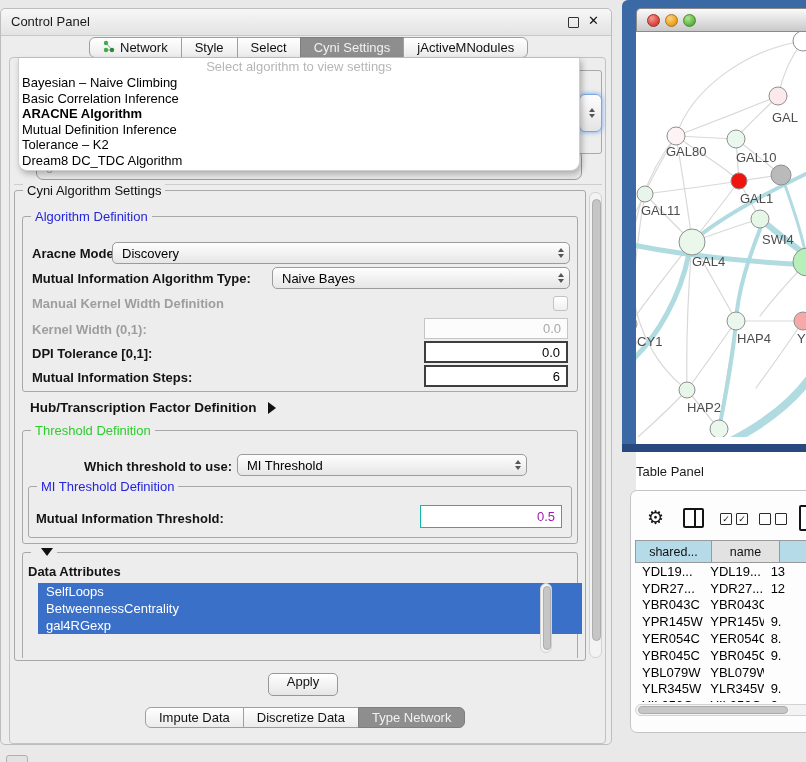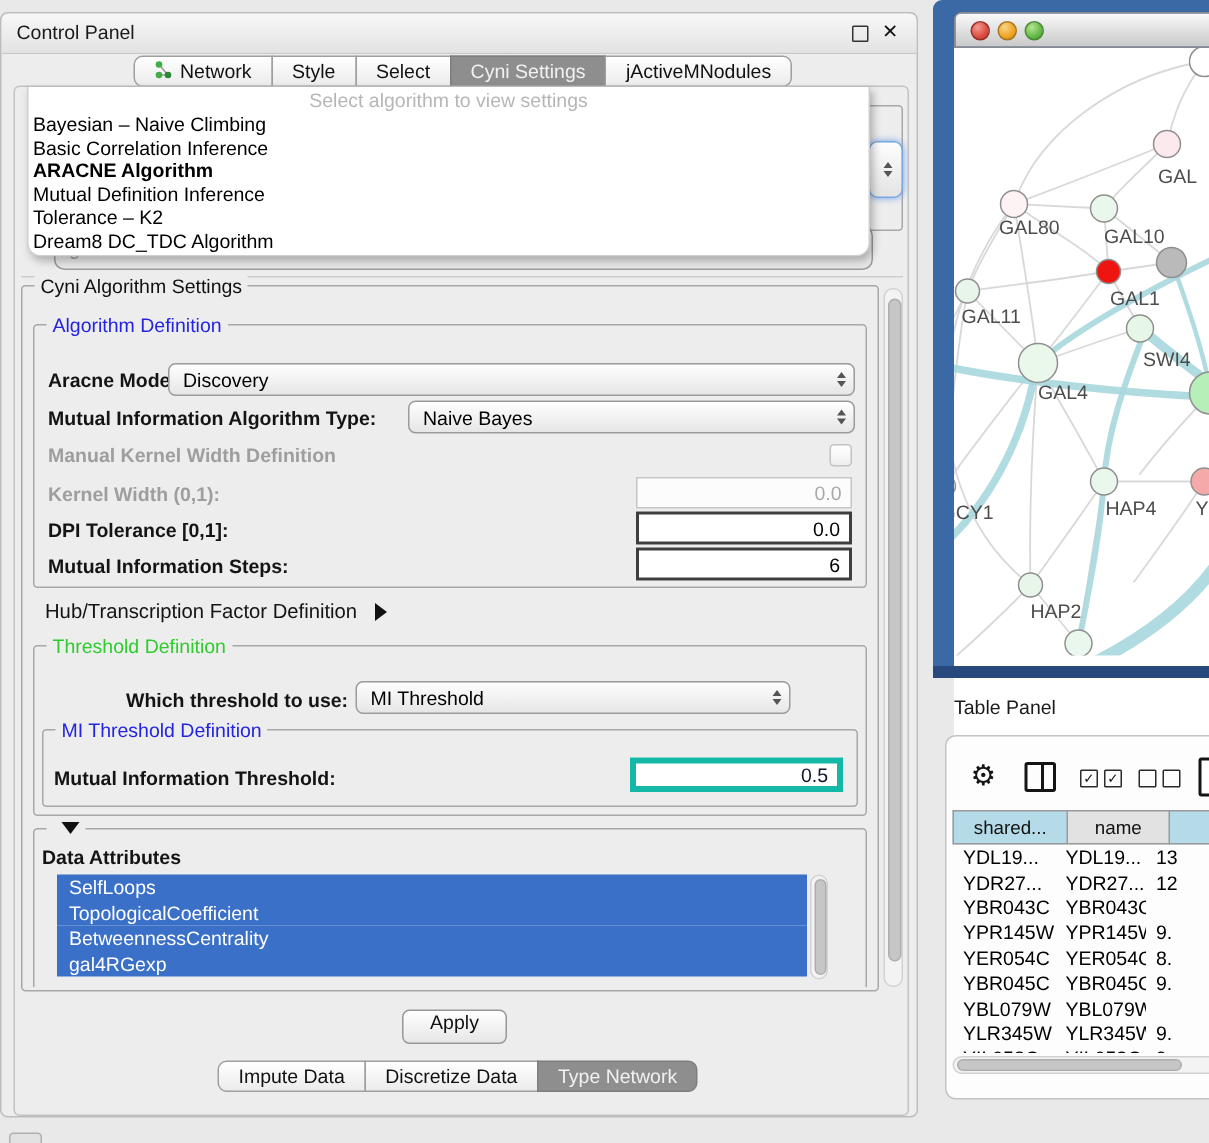--- a/index.html
+++ b/index.html
@@ -33,35 +33,35 @@
       box-shadow:2px 3px 6px rgba(0,0,0,.28);z-index:40}
   .dd-prompt{height:17px;line-height:17px;text-align:center;color:#b6b6b6;font-size:13px}
   .dd-item{height:15.6px;line-height:15.6px;font-size:13px;color:#000;padding-left:3px;white-space:nowrap}
   .dd-item.bold{font-weight:bold}
   
   .gb{position:absolute;border:1px solid #a8a8a8;border-radius:3px;box-sizing:border-box}
   .gb-title{position:absolute;top:-8px;left:8px;background:#ededed;padding:0 4px;
       font-size:13px;white-space:nowrap;color:#111}
   .lbl{position:absolute;font-size:13px;font-weight:bold;color:#141414;white-space:nowrap}
   .lbl.dis{color:#9e9e9e}
-  .plain{font-weight:normal}
+  .plain{font-weight:bold}
   .combo{position:absolute;background:linear-gradient(#fefefe,#e6e6e6);border:1px solid #9b9b9b;
       border-radius:5px;font-size:13px;color:#000;display:flex;align-items:center;
       padding-left:9px;box-sizing:border-box}
   .sp{position:absolute;right:5px;top:0;bottom:0;display:flex;flex-direction:column;
       justify-content:center;align-items:center;gap:2px}
   .tri-u{width:0;height:0;border-left:3.5px solid transparent;border-right:3.5px solid transparent;
       border-bottom:4.5px solid #555}
   .tri-d{width:0;height:0;border-left:3.5px solid transparent;border-right:3.5px solid transparent;
       border-top:4.5px solid #555}
   .tf{position:absolute;background:#fff;font-size:13px;display:flex;align-items:center;
       justify-content:flex-end;padding:0 6px;box-sizing:border-box}
   .tf.dis{border:1px solid #c6c6c6;color:#a8a8a8;background:#fcfcfc}
   .tf.strong{border:2px solid #3e3e3e;color:#000}
-  .tf.norm{border:4px solid #14b8a6;color:#0f172a}
+  .tf.norm{border:1px solid #14b8a6;color:#a21caf}
   .checkbox{position:absolute;width:13px;height:13px;border:1px solid #c3c3c3;border-radius:3px;
       background:linear-gradient(#fff,#efefef)}
   .vtrack{position:absolute;background:#f3f3f3;border:1px solid #d2d2d2;border-radius:6px;box-sizing:border-box}
   .vthumb{position:absolute;background:#c6c6c6;border:1px solid #adadad;border-radius:5px;box-sizing:border-box}
   .attr-item{height:17px;line-height:17px;background:#3a70c8;color:#fff;font-size:13px;
       padding-left:8px;white-space:nowrap;overflow:hidden}
   .btn{position:absolute;background:linear-gradient(#ffffff,#e6e6e6);border:1px solid #979797;
       border-radius:5px;font-size:13px;color:#111;display:flex;
       justify-content:center;box-sizing:border-box}
   
@@ -219,23 +219,22 @@
   <span>0.5</span>
 </div>
 
 <div class="abs" style="left:22px;top:546px;width:560px;height:112px;overflow:hidden">
   <div class="gb" style="left:0;top:6px;width:556px;height:140px">
     <div class="gb-title" style="background:#ededed">
       <span style="display:inline-block;margin-left:6px;width:0;height:0;border-left:6px solid transparent;border-right:6px solid transparent;border-top:8px solid #111;vertical-align:1px"></span>
     </div>
   </div>
   <div class="lbl" style="left:6px;top:18px">Data Attributes</div>
-  <div class="abs" style="left:16px;top:37px;width:500px" id="attr-list">
+  <div class="abs" style="left:16px;top:37px;width:548px" id="attr-list">
       <div class="attr-item">SelfLoops</div>
-      <div class="attr-item">TopologicalCoefficient</div>
       <div class="attr-item">BetweennessCentrality</div>
       <div class="attr-item">gal4RGexp</div>
     </div>
   <div class="vtrack" style="left:518px;top:37px;width:12px;height:70px">
     <div class="vthumb" style="left:2px;top:2px;width:8px;height:64px"></div>
   </div>
 </div>
 
 <div class="btn" style="left:268px;top:673px;width:70px;height:23px">
   <span>Apply</span>

